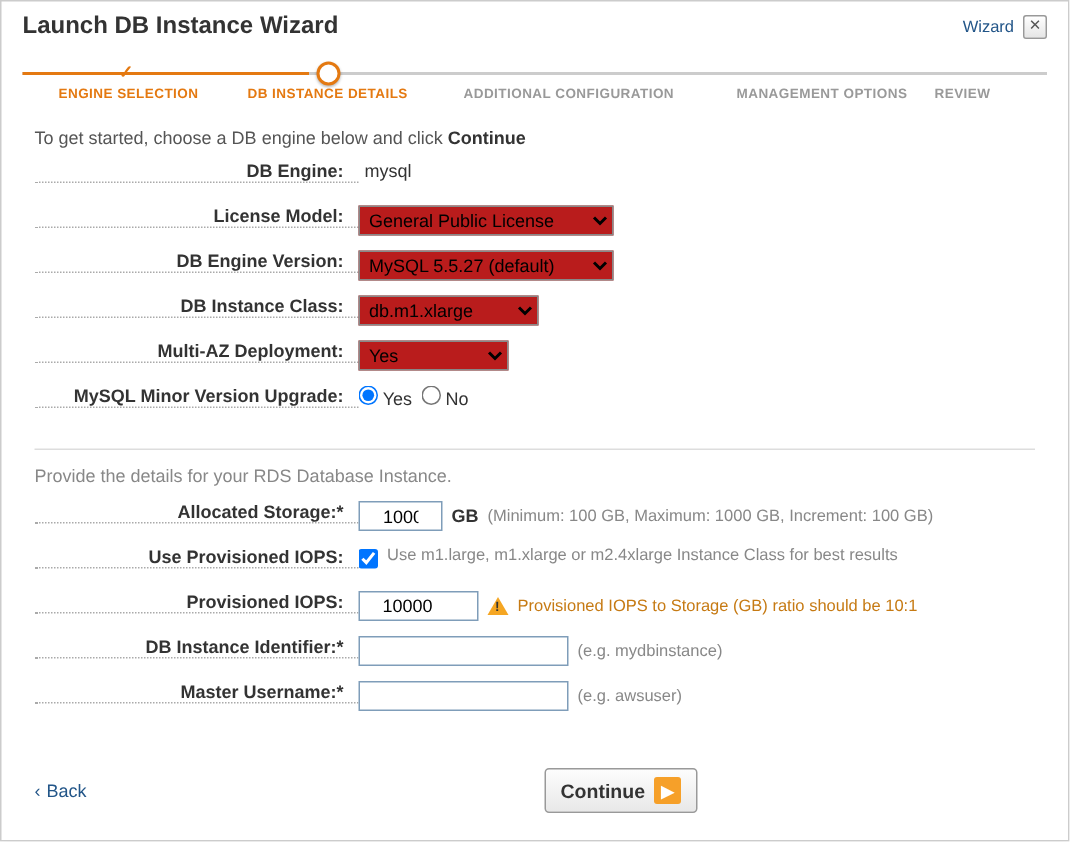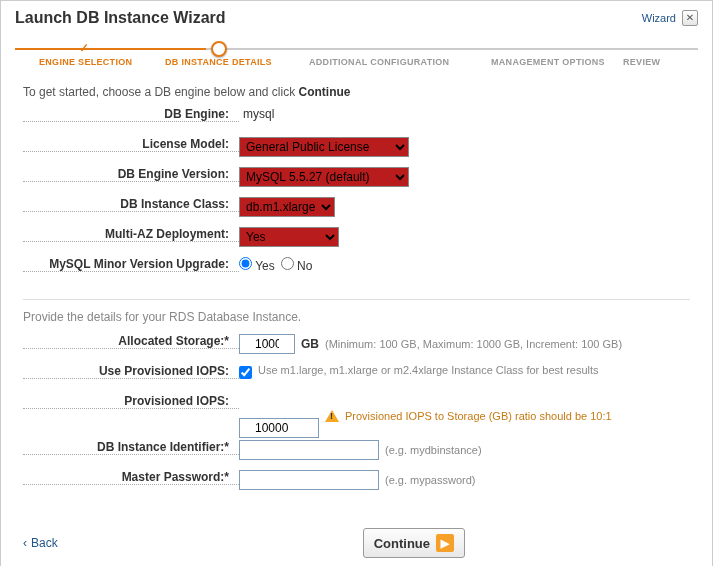--- a/index.html
+++ b/index.html
@@ -99,21 +99,21 @@
       <div class="value">
         <select style="width:170px">
           <option>MySQL 5.5.27 (default)</option>
         </select>
       </div>
     </div>
 
     <div class="form-row">
       <span class="label">DB Instance Class:</span>
       <div class="value">
-        <select style="width:96px">
+        <select style="width:120px">
           <option>db.m1.xlarge</option>
         </select>
       </div>
     </div>
 
     <div class="form-row">
       <span class="label">Multi-AZ Deployment:</span>
       <div class="value">
         <select style="width:100px">
           <option>Yes</option>
@@ -145,42 +145,42 @@
       <span class="label">Use Provisioned IOPS:</span>
       <div class="value" style="align-items:flex-start">
         <input type="checkbox" checked="" style="margin-top: 2px;">
         <span class="hint" style="max-width:360px">Use m1.large, m1.xlarge or m2.4xlarge Instance Class for best results</span>
       </div>
     </div>
 
     <div class="form-row">
       <span class="label">Provisioned IOPS:</span>
       <div class="value">
-        <input type="text" style="width: 80px; margin-top: 24px;" value="10000">
+        <input type="text" style="width: 80px;" value="10000">
         <span class="warn-icon"></span>
         <span class="hint-orange">Provisioned IOPS to Storage (GB) ratio should be 10:1</span>
       </div>
     </div>
 
     <div class="form-row">
       <span class="label">DB Instance Identifier:*</span>
       <div class="value">
         <input type="text" style="width: 140px;">
         <span class="hint">(e.g. mydbinstance)</span>
       </div>
     </div>
 
-
     <div class="form-row">
-      <span class="label">Master Password:*</span>
+      <span class="label">Master Username:*</span>
       <div class="value">
-        <input type="password" style="width: 140px;">
-        <span class="hint">(e.g. mypassword)</span>
+        <input type="text" style="width: 140px;">
+        <span class="hint">(e.g. awsuser)</span>
       </div>
     </div>
+
   </div>
 
   <div class="footer">
     <span class="back-link">
       <span>‹</span>
       <span>Back</span>
     </span>
     <button class="continue-btn">
       <span>Continue</span>
       <span class="continue-arrow">▶</span>

